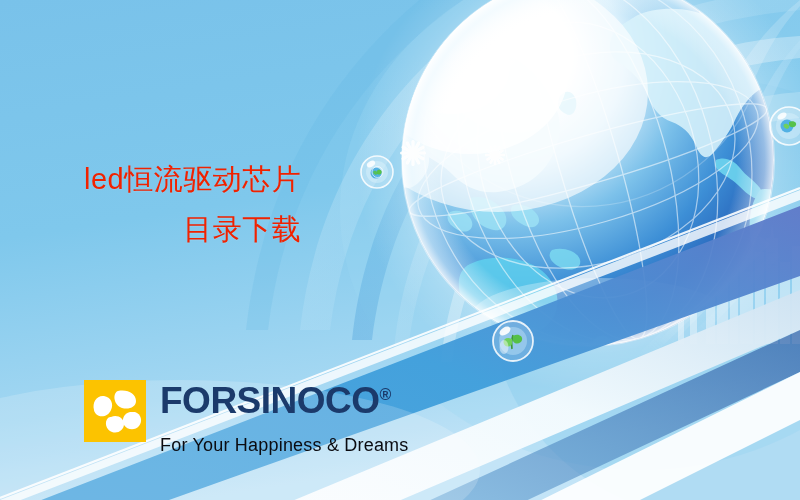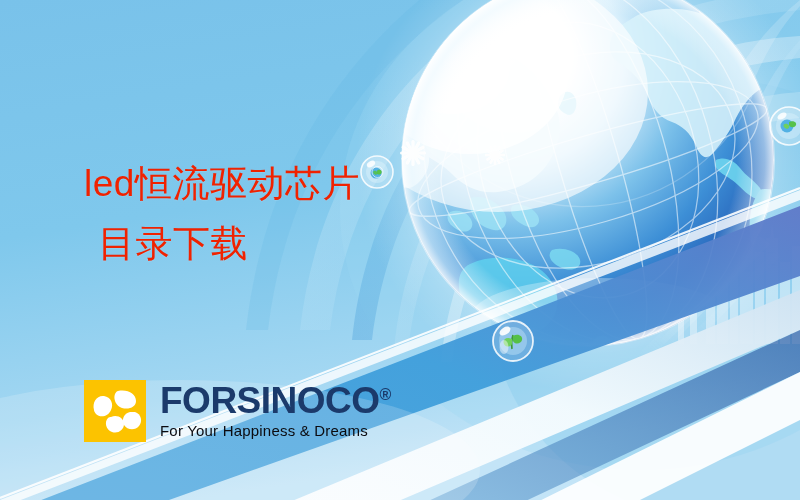--- a/index.html
+++ b/index.html
@@ -24,27 +24,27 @@
   }
 
   
   #headline {
     position: absolute;
     left: 84px;
     top: 162px;
     z-index: 40;
     line-height: 1.18;
     color: #f02200;
-    font-size: 37px;
+    font-size: 29px;
     letter-spacing: 0.5px;
     white-space: nowrap;
     text-shadow: 0 1px 0 rgba(255,255,255,.10);
   }
   #headline .l1 { display: block; }
-  #headline .l2 { display: block; padding-left: 14px; margin-top: 16px; }
+  #headline .l2 { display: block; padding-left: 14px; margin-top: 16px; text-align: right; }
 
   
   #logo {
     position: absolute;
     left: 68px;
     top: 380px;
     z-index: 45;
     display: flex;
     align-items: flex-start;
     padding-left: 16px;
@@ -67,24 +67,24 @@
     letter-spacing: -0.5px;
     line-height: 1;
     white-space: nowrap;
   }
   #brand-name .reg {
     font-size: 16px;
     vertical-align: super;
     letter-spacing: 0;
   }
   #brand-tagline {
-    font-size: 15px;
+    font-size: 18px;
     color: #0b0b10;
     letter-spacing: 0.2px;
-    margin-top: 3px;
+    margin-top: 16px;
     white-space: nowrap;
   }
 </style>
 </head>
 <body>
 
 <div id="banner">
 
   <svg class="layer" viewBox="0 0 800 500" preserveAspectRatio="none" aria-hidden="true">
     <defs>

